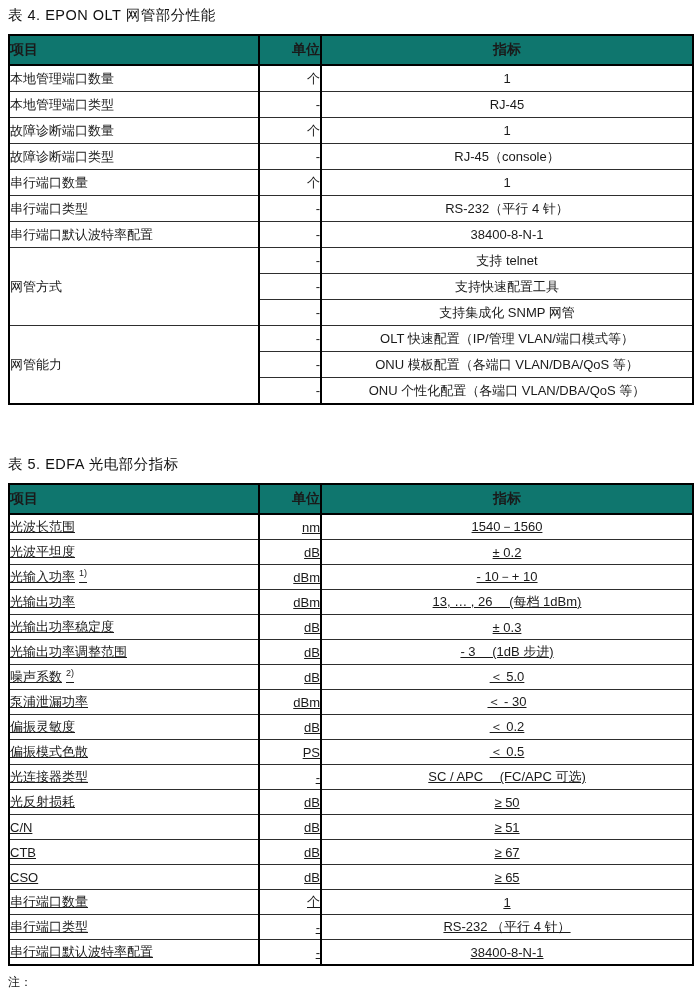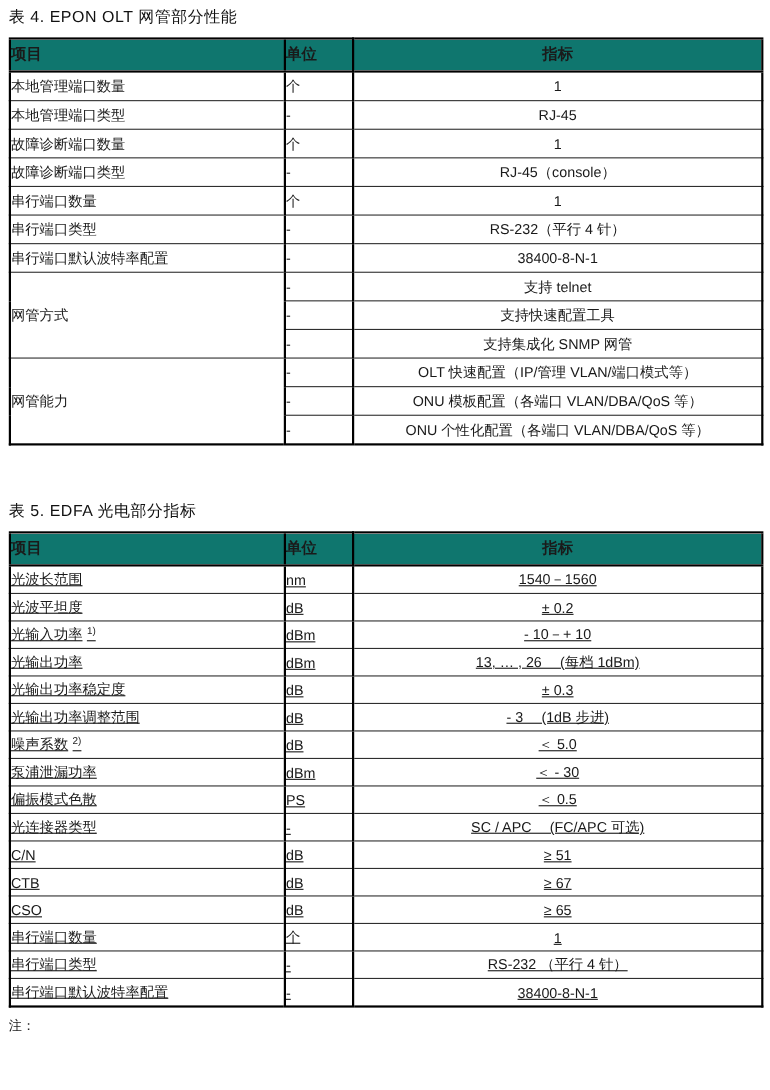--- a/index.html
+++ b/index.html
@@ -44,21 +44,21 @@
     background: #0f766e;
     font-size: 14px;
     font-weight: bold;
     height: 28px;
     border-bottom: 2px solid #000;
     border-top: 2px solid #000;
   }
   .t4 td { height: 25px; }
   .t5 td { height: 24px; text-decoration: underline; }
   .col-item  { width: 248px; text-align: left; }
-  .col-unit  { width: 60px;  text-align: left; border-left: 2px solid #000 !important; border-right: 2px solid #000 !important; }
+  .col-unit  { width: 60px;  text-align: right; border-left: 2px solid #000 !important; border-right: 2px solid #000 !important; }
   .col-value { width: 370px; text-align: center; }
   th.col-item, td.col-item { padding-left: 9px; }
   td sup.fnref {
     font-size: 9px;
     vertical-align: super;
     line-height: 1;
     margin-left: 4px;
   }
   .notes {
     margin-top: 8px;
@@ -192,30 +192,40 @@
           <td class="col-item">噪声系数<sup class="fnref">2)</sup></td>
           <td class="col-unit">dB</td>
           <td class="col-value">＜ 5.0</td>
         </tr>
         <tr>
           <td class="col-item">泵浦泄漏功率</td>
           <td class="col-unit">dBm</td>
           <td class="col-value">＜ - 30</td>
         </tr>
         <tr>
+          <td class="col-item">偏振灵敏度</td>
+          <td class="col-unit">dB</td>
+          <td class="col-value">＜ 0.2</td>
+        </tr>
+        <tr>
           <td class="col-item">偏振模式色散</td>
           <td class="col-unit">PS</td>
           <td class="col-value">＜ 0.5</td>
         </tr>
         <tr>
           <td class="col-item">光连接器类型</td>
           <td class="col-unit">-</td>
           <td class="col-value">SC / APC 　(FC/APC 可选)</td>
         </tr>
         <tr>
+          <td class="col-item">光反射损耗</td>
+          <td class="col-unit">dB</td>
+          <td class="col-value">≥ 50</td>
+        </tr>
+        <tr>
           <td class="col-item">C/N</td>
           <td class="col-unit">dB</td>
           <td class="col-value">≥ 51</td>
         </tr>
         <tr>
           <td class="col-item">CTB</td>
           <td class="col-unit">dB</td>
           <td class="col-value">≥ 67</td>
         </tr>
         <tr>

